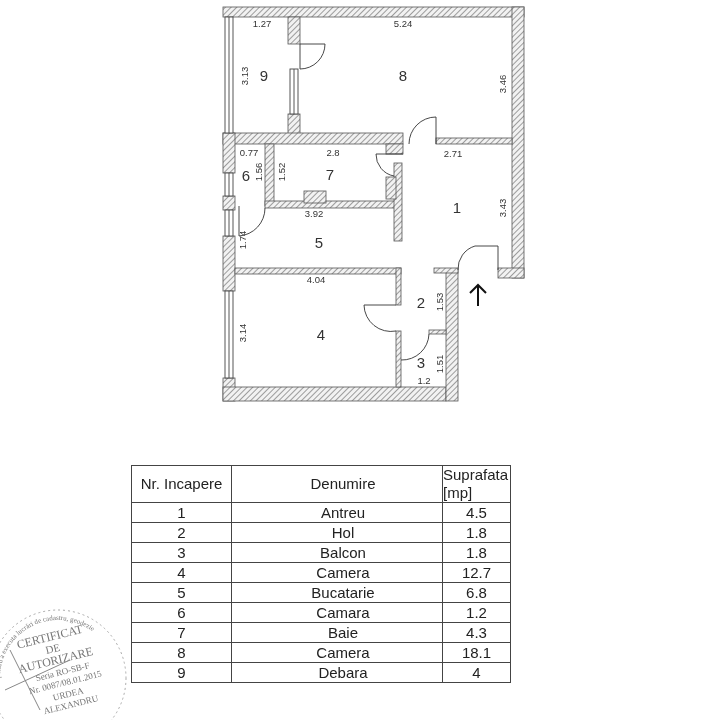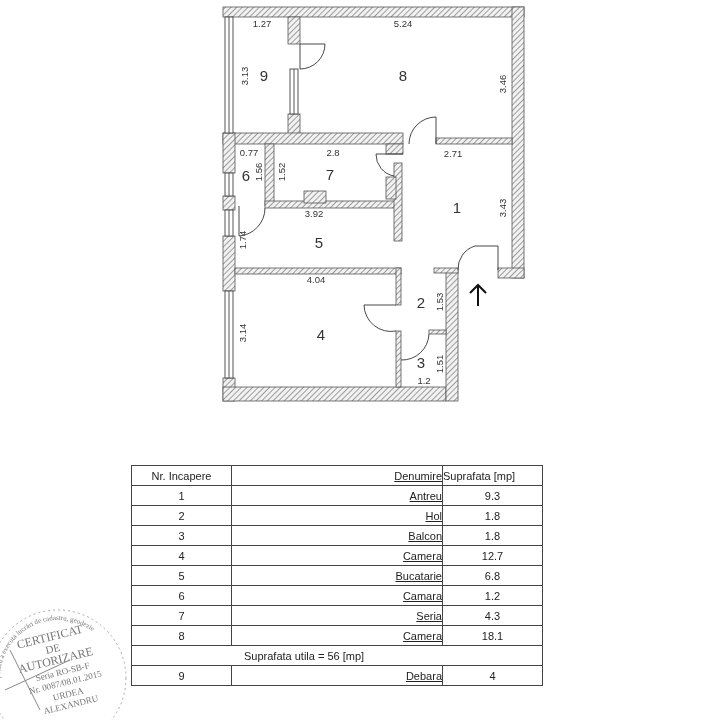--- a/index.html
+++ b/index.html
@@ -1,24 +1,24 @@
 <!DOCTYPE html>
 <html><head>
 <meta charset="utf-8">
 <style>
   html, body { margin:0; padding:0; background:#ffffff; }
   body { width:715px; height:720px; position:relative; overflow:hidden; font-family:"Liberation Sans", sans-serif; color:#222; }
   #plan { position:absolute; left:0; top:0; width:715px; height:420px; }
   #plan text { font-family:"Liberation Sans", sans-serif; fill:#333; }
   .dim { font-size:9.5px; }
   .room { font-size:15px; }
-  table.legend { position:absolute; left:131px; top:465px; width:412px; border-collapse:collapse; font-size:11px; }
+  table.legend { position:absolute; left:131px; top:465px; width:380px; border-collapse:collapse; font-size:15px; }
   table.legend td, table.legend th { border:1px solid #444; height:19px; padding:0; line-height:18px; font-weight:normal; }
   table.legend .c1 { width:99px; text-align:center; }
-  table.legend .c2 { width:198px; text-align:right; padding-left:12px;text-decoration:underline; }
+  table.legend .c2 { width:198px; text-align:center; padding-left:12px; }
   table.legend .c3 { text-align:center; }
   table.legend th.c3 { text-align:left; }
   table.legend td.span { text-align:left; padding-left:112px; }
   .stamp { position:absolute; left:-20px; top:600px; width:150px; height:150px; }
   .stamp text { font-family:"Liberation Serif", serif; fill:#777; }
 </style>
 </head>
 <body>
 
 <svg id="plan" viewBox="0 0 715 420" xmlns="http://www.w3.org/2000/svg">
@@ -143,21 +143,21 @@
 <table class="legend">
   <tbody>
       <tr>
     <th class="c1">Nr. Incapere</th>
     <th class="c2">Denumire</th>
     <th class="c3">Suprafata [mp]</th>
   </tr>
   <tr>
     <td class="c1">1</td>
     <td class="c2">Antreu</td>
-    <td class="c3">9.3</td>
+    <td class="c3">4.5</td>
   </tr>
   <tr>
     <td class="c1">2</td>
     <td class="c2">Hol</td>
     <td class="c3">1.8</td>
   </tr>
   <tr>
     <td class="c1">3</td>
     <td class="c2">Balcon</td>
     <td class="c3">1.8</td>
@@ -172,30 +172,27 @@
     <td class="c2">Bucatarie</td>
     <td class="c3">6.8</td>
   </tr>
   <tr>
     <td class="c1">6</td>
     <td class="c2">Camara</td>
     <td class="c3">1.2</td>
   </tr>
   <tr>
     <td class="c1">7</td>
-    <td class="c2">Seria</td>
+    <td class="c2">Baie</td>
     <td class="c3">4.3</td>
   </tr>
   <tr>
     <td class="c1">8</td>
     <td class="c2">Camera</td>
     <td class="c3">18.1</td>
-  </tr>
-  <tr>
-    <td colspan="3" class="span">Suprafata utila = 56 [mp]</td>
   </tr>
   <tr>
     <td class="c1">9</td>
     <td class="c2">Debara</td>
     <td class="c3">4</td>
   </tr>
 </tbody>
   </table>
 
 <svg class="stamp" viewBox="0 0 150 150" xmlns="http://www.w3.org/2000/svg">

